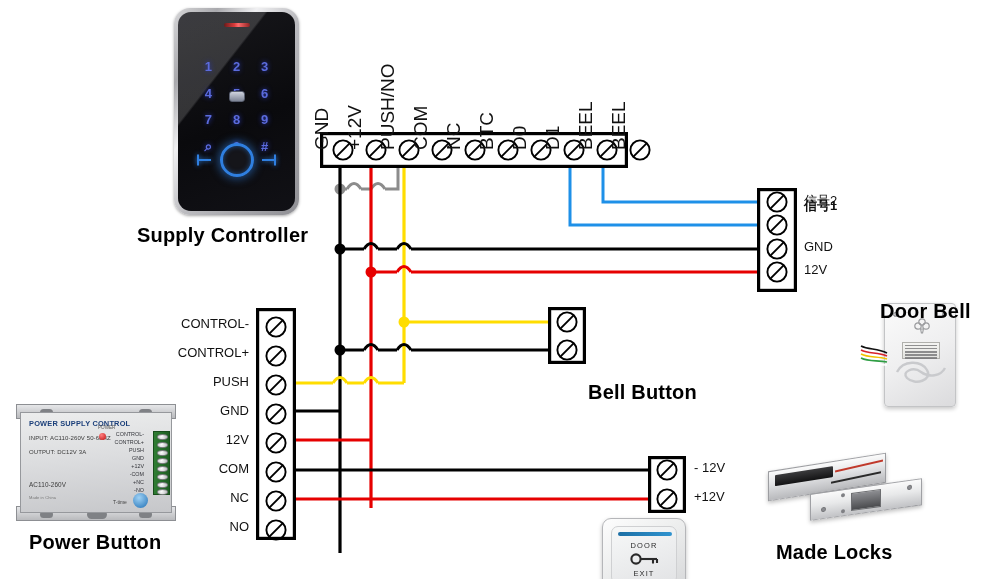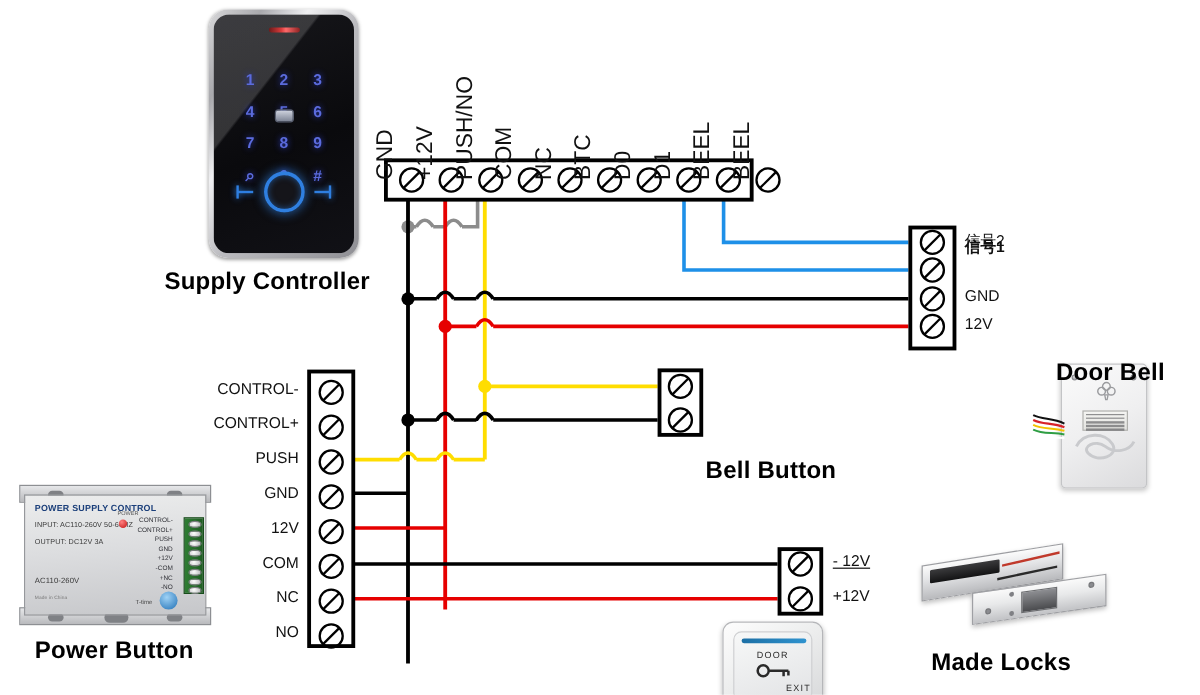--- a/index.html
+++ b/index.html
@@ -390,35 +390,35 @@
 <div class="abs exitbtn" style="left:602px;top:297px;">
   <div class="exit-inner">
     <div class="exit-bar"></div>
     <div class="exit-t" style="top:14px;">DOOR</div>
     <svg class="abs" style="left:18px;top:25px;" width="30" height="14">
       <circle cx="6" cy="7" r="4.6" fill="none" stroke="#2a2a2a" stroke-width="2.1"></circle>
       <line x1="10.6" y1="7" x2="27" y2="7" stroke="#2a2a2a" stroke-width="2.1"></line>
       <line x1="23" y1="7" x2="23" y2="11.5" stroke="#2a2a2a" stroke-width="2.1"></line>
       <line x1="27" y1="7" x2="27" y2="11" stroke="#2a2a2a" stroke-width="2.1"></line>
     </svg>
-    <div class="exit-t" style="top:42px;text-align:right;">EXIT</div>
+    <div class="exit-t" style="top:42px;">EXIT</div>
   </div>
 </div>
 <div class="abs cap" style="left:588px;top:381px;">Bell Button</div>
 
 <svg class="abs" style="left:648px;top:456px;" width="38" height="57">
   <rect x="1.6" y="1.6" width="34.8" height="53.8" fill="#ffffff" stroke="#000" stroke-width="3.2"></rect>
   <g fill="none" stroke="#000" stroke-width="1.9">
     <circle cx="19" cy="14" r="9.6"></circle>
       <line x1="12.4" y1="20.6" x2="25.6" y2="7.4"></line>
     <circle cx="19" cy="43" r="9.6"></circle>
       <line x1="12.4" y1="49.6" x2="25.6" y2="36.4"></line>
   </g>
 </svg>
-<div class="abs tlabel" style="left:694px;top:460px;text-decoration:underline;">- 12V</div>
+<div class="abs tlabel" style="left:694px;top:460px;">- 12V</div>
 <div class="abs tlabel" style="left:694px;top:489px;">+12V</div>
 
 <div class="abs" style="left:762px;top:452px;width:232px;height:90px;">
   <div class="mag" style="left:6px;top:10px;">
     <div class="mag-core"></div>
     <div class="mag-wire" style="left:66px;top:7px;width:48px;transform:rotate(-4deg);"></div>
     <div class="mag-wire" style="left:62px;top:18px;width:50px;transform:rotate(-3deg);background:#2a2a2a;"></div>
   </div>
   <div class="strike" style="left:48px;top:34px;">
     <div class="strike-win"></div>

